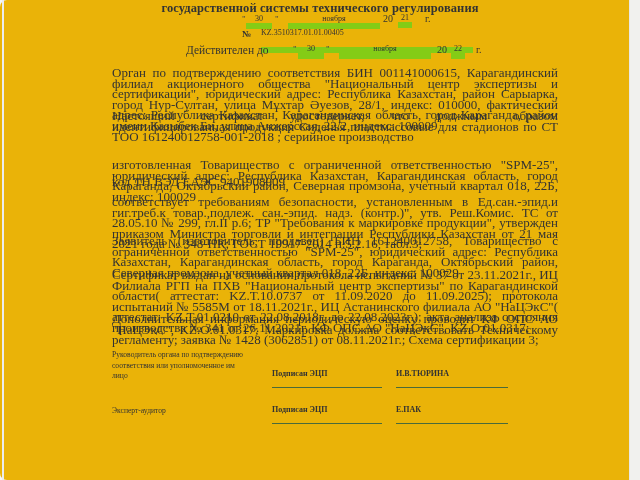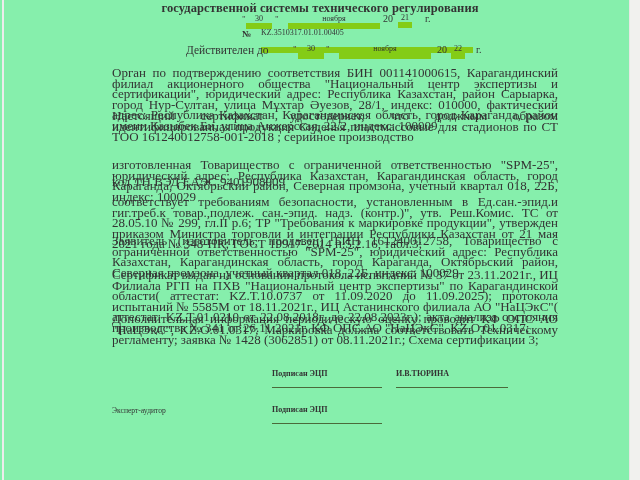--- a/index.html
+++ b/index.html
@@ -4,23 +4,24 @@
   <style>
     html, body {
       margin: 0; padding: 0;
       width: 640px; height: 480px;
       overflow: hidden;
       background: #f7f7f7;
     }
     .page {
       position: relative;
       width: 640px; height: 480px;
-      background: #86efac;
+      background: #eab308;
       font-family: "Liberation Serif", serif;
       color: #2a2a2a;
+      border-radius: 7px;
     }
     .page::before {
       content: ""; position: absolute; left: 2px; top: 0; bottom: 0; width: 2px;
       background: #ececec;
     }
     .right-edge {
       position: absolute; right: 0; top: 0; bottom: 0; width: 10px;
       background: #f1f1ee; border-left: 1px solid #e8e8e4;
     }
     .abs { position: absolute; white-space: nowrap; }
@@ -77,18 +78,20 @@
 
   <div class="para" style="top:68px;">Орган по подтверждению соответствия БИН 001141000615, Карагандинский филиал акционерного общества "Национальный центр экспертизы и сертификации", юридический адрес: Республика Казахстан, район Сарыарка, город Нур-Султан, улица Мұхтар Әуезов, 28/1, индекс: 010000, фактический адрес: Республика Казахстан, Карагандинская область, город Караганда, район имени Казыбек Би, улица Анжерская, 22/2, индекс: 100009</div>
   <div class="para" style="top:111px;">Настоящий сертификат удостоверяет, что должным образом идентифицированная продукция Сиденья пластмассовые для стадионов по СТ ТОО 161240012758-001-2018 ; серийное производство</div>
   <div class="para" style="top:138px;margin-top:39px;">код ТН ВЭД ЕАЭС 9401908009</div>
   <div class="para" style="top:160px;">изготовленная Товарищество с ограниченной ответственностью "SPM-25", юридический адрес: Республика Казахстан, Карагандинская область, город Караганда, Октябрьский район, Северная промзона, учетный квартал 018, 22Б, индекс: 100029</div>
   <div class="para" style="top:197px;">соответствует требованиям безопасности, установленным в Ед.сан.-эпид.и гиг.треб.к товар.,подлеж. сан.-эпид. надз. (контр.)", утв. Реш.Комис. ТС от 28.05.10 № 299, гл.II р.6; ТР "Требования к маркировке продукции", утвержден приказом Министра торговли и интеграции Республики Казахстан от 21 мая 2021 года № 348-НҚ; ГОСТ 19917-2014 п.5.2.16, табл.3;</div>
   <div class="para" style="top:236px;">Заявитель (изготовитель, продавец) БИН 161240012758, Товарищество с ограниченной ответственностью "SPM-25", юридический адрес: Республика Казахстан, Карагандинская область, город Караганда, Октябрьский район, Северная промзона, учетный квартал 018, 22Б, индекс: 100029</div>
   <div class="para" style="top:270px;">Сертификат выдан на основании протокола испытаний № 37 от 23.11.2021г., ИЦ Филиала РГП на ПХВ "Национальный центр экспертизы" по Карагандинской области( аттестат: KZ.T.10.0737 от 11.09.2020 до 11.09.2025); протокола испытаний № 5585М от 18.11.2021г., ИЦ Астанинского филиала АО "НаЦЭкС"( аттестат: KZ.T.01.0210 от 22.08.2018г. до 22.08.2023г.); акта анализа состояния производства № 341 от 26.11.2021г. КФ ОПС АО "НаЦЭкС", KZ.O.01.0317;</div>
   <div class="para" style="top:314px;">Дополнительная информация периодическую оценку проводит КФ ОПС АО "НаЦЭкС", KZ.O.01.0317; Маркировка должна соответствовать Техническому регламенту; заявка № 1428 (3062851) от 08.11.2021г.; Схема сертификации 3;</div>
 
+  <div class="sig-label" style="top:350px;">Руководитель органа по подтверждению соответствия или уполномоченное им лицо</div>
   <div class="sig-field" style="left:272px;top:369px;width:110px;">Подписан ЭЦП</div>
   <div class="sig-field" style="left:396px;top:369px;width:112px;">И.В.ТЮРИНА</div>
 
   <div class="sig-label" style="top:406px;">Эксперт-аудитор</div>
   <div class="sig-field" style="left:272px;top:405px;width:110px;">Подписан ЭЦП</div>
+  <div class="sig-field" style="left:396px;top:405px;width:112px;">Е.ПАК</div>
 </div>
 
 </body></html>

